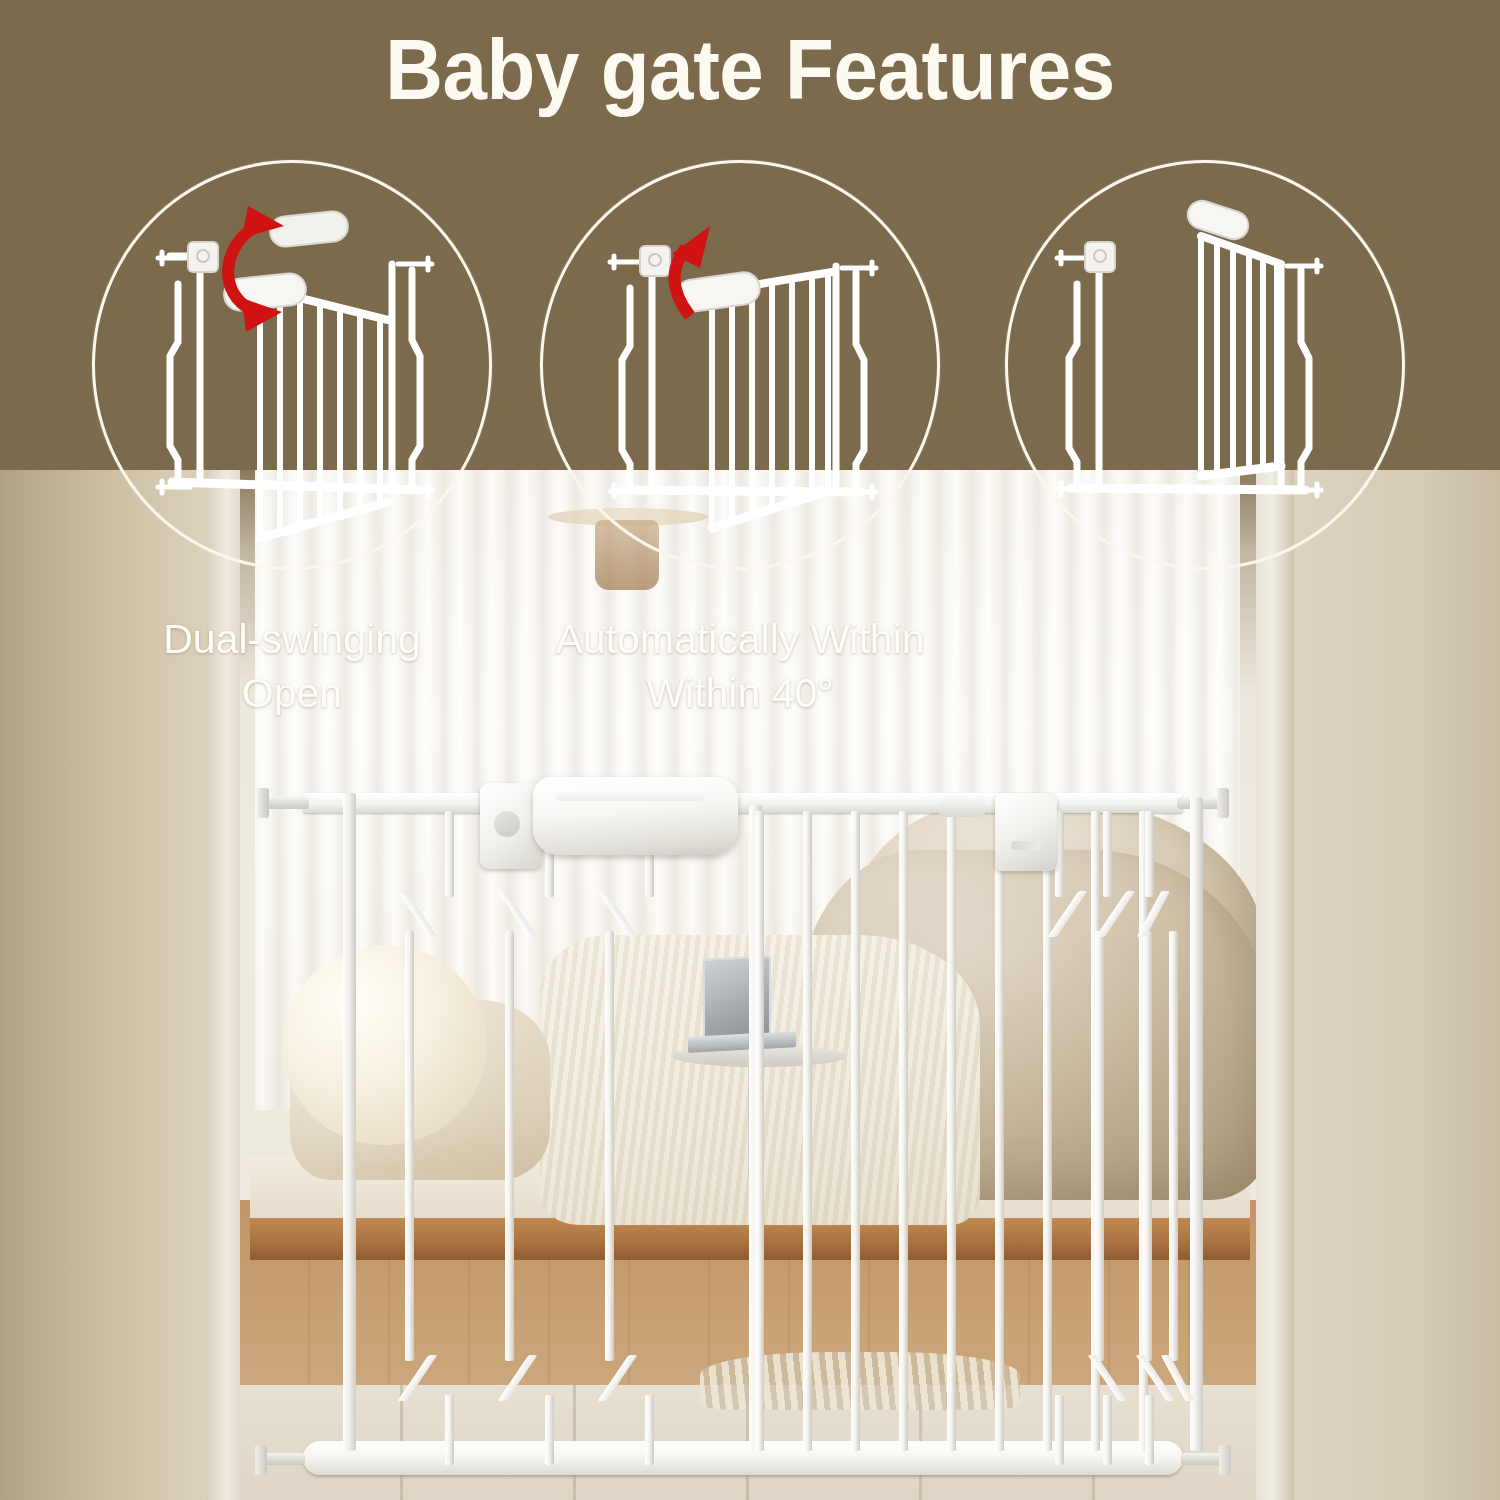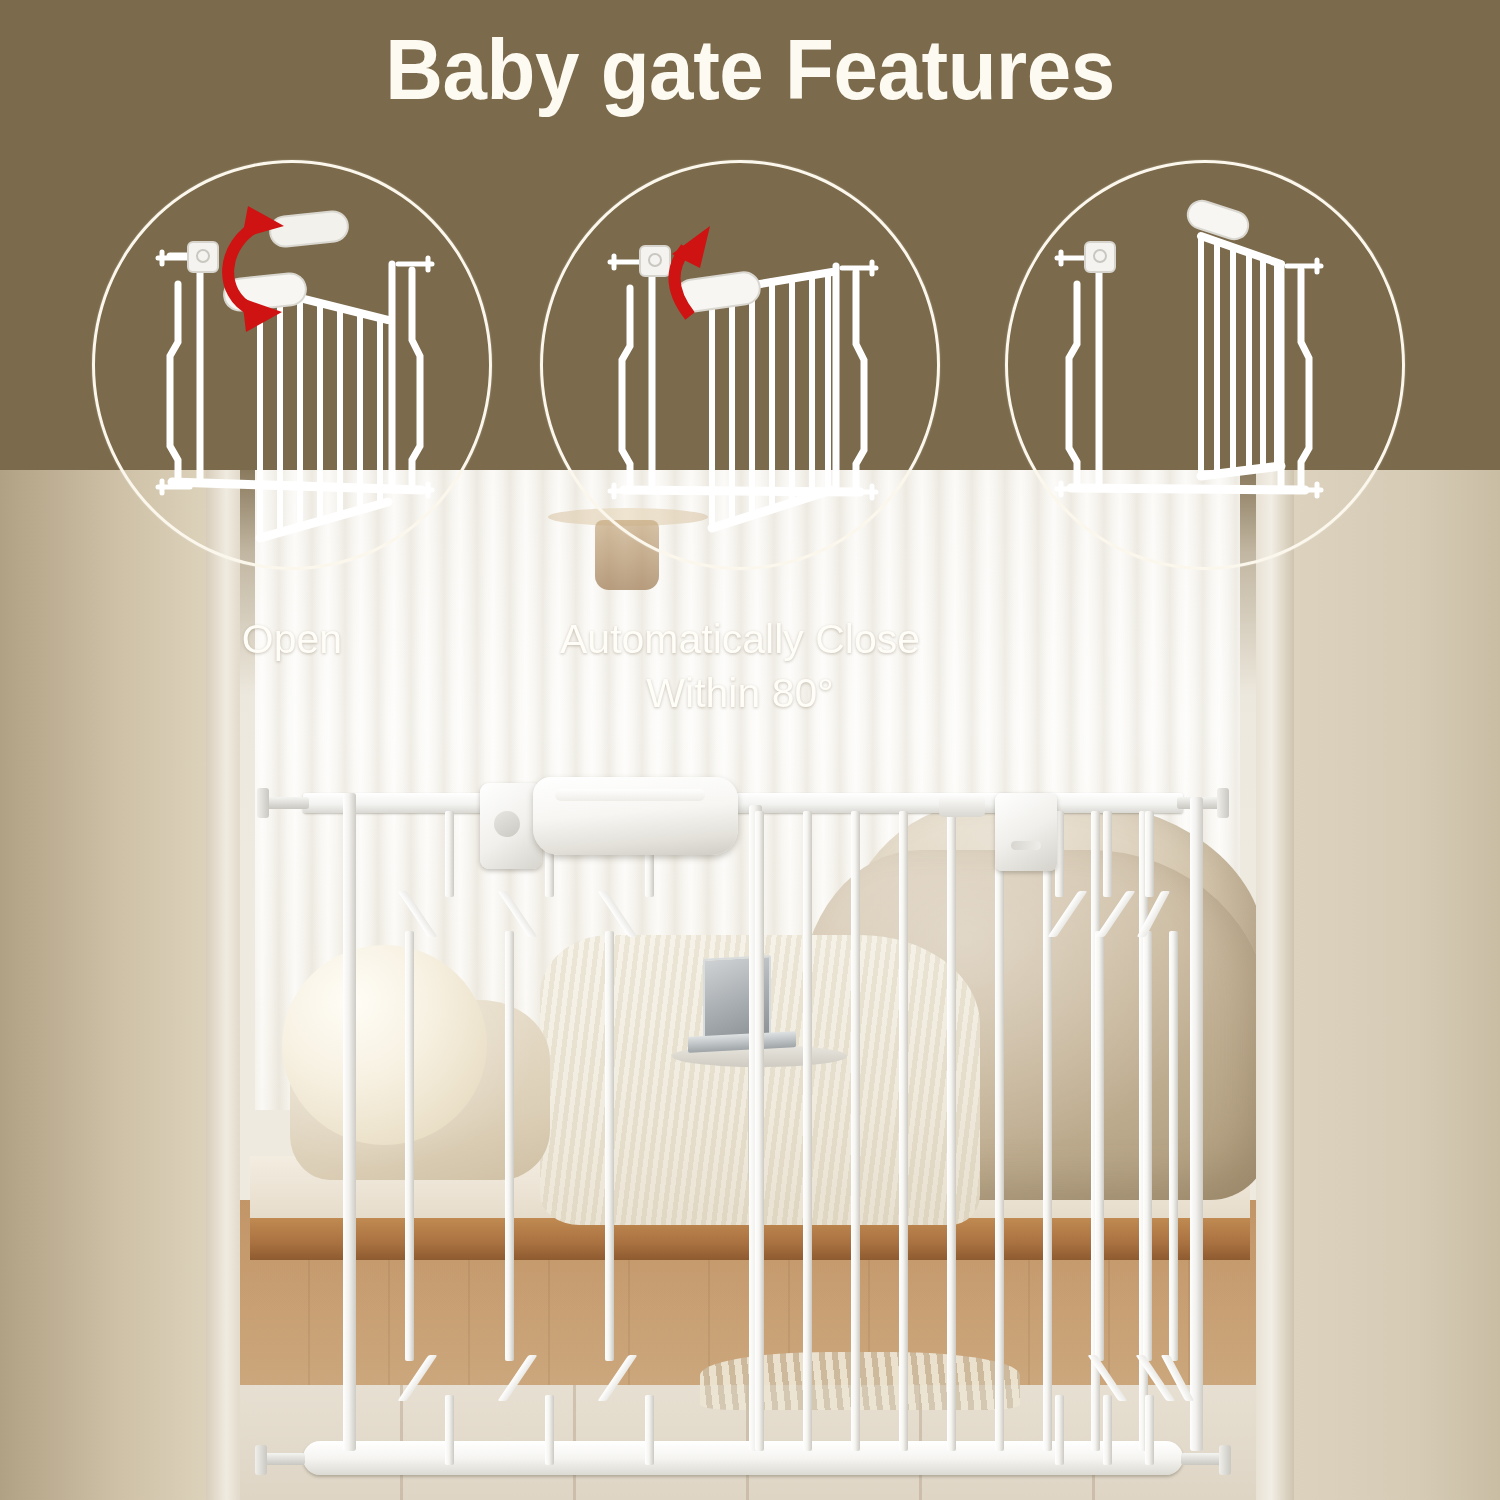--- a/index.html
+++ b/index.html
@@ -452,20 +452,21 @@
           <rect x="96" y="82" width="30" height="30" rx="5" fill="#f4f3ef" stroke="#d6d4cd" stroke-width="2"></rect>
           <circle cx="111" cy="96" r="6" fill="none" stroke="#c9c7c0" stroke-width="2"></circle>
 
           <path d="M168 64 C 128 84, 126 134, 160 150" stroke="#cf1212" stroke-width="12" fill="none" stroke-linecap="butt"></path>
           <polygon points="156,46 192,66 150,78" fill="#cf1212"></polygon>
           <polygon points="150,138 190,152 154,172" fill="#cf1212"></polygon>
         </svg>
       </div>
       <div class="ring"></div>
       <div class="caption">
+        <span>Dual-swinging</span>
         <span class="l2">Open</span>
       </div>
     </div>
 
     <div class="feature f2">
       <div class="ring-art">
         <svg class="mini" viewBox="0 0 400 410">
           <g stroke="#ffffff" stroke-width="7" fill="none" stroke-linecap="round">
             <path d="M112 104 L112 326"></path>
             <path d="M90 128 L90 186 L82 200 L82 290 L90 304 L90 326"></path>
@@ -498,22 +499,22 @@
           <rect x="136" y="116" width="84" height="32" rx="16" fill="#f7f6f2" stroke="#d9d7d0" stroke-width="2" transform="rotate(-8 178 132)"></rect>
           <rect x="100" y="86" width="30" height="30" rx="5" fill="#f4f3ef" stroke="#d6d4cd" stroke-width="2"></rect>
           <circle cx="115" cy="100" r="6" fill="none" stroke="#c9c7c0" stroke-width="2"></circle>
 
           <path d="M150 156 C 128 128, 132 106, 146 88" stroke="#cf1212" stroke-width="12" fill="none" stroke-linecap="butt"></path>
           <polygon points="132,94 170,66 160,108" fill="#cf1212"></polygon>
         </svg>
       </div>
       <div class="ring"></div>
       <div class="caption">
-        <span>Automatically Close</span>
-        <span class="l2">Within 80°</span>
+        <span>Automatically Within</span>
+        <span class="l2">Within 40°</span>
       </div>
     </div>
 
     <div class="feature f3">
       <div class="ring-art">
         <svg class="mini" viewBox="0 0 400 410">
           <g stroke="#ffffff" stroke-width="7" fill="none" stroke-linecap="round">
             <path d="M94 100 L94 324"></path>
             <path d="M72 124 L72 184 L64 198 L64 288 L72 302 L72 324"></path>
             <path d="M66 328 L300 330" stroke-width="9"></path>

